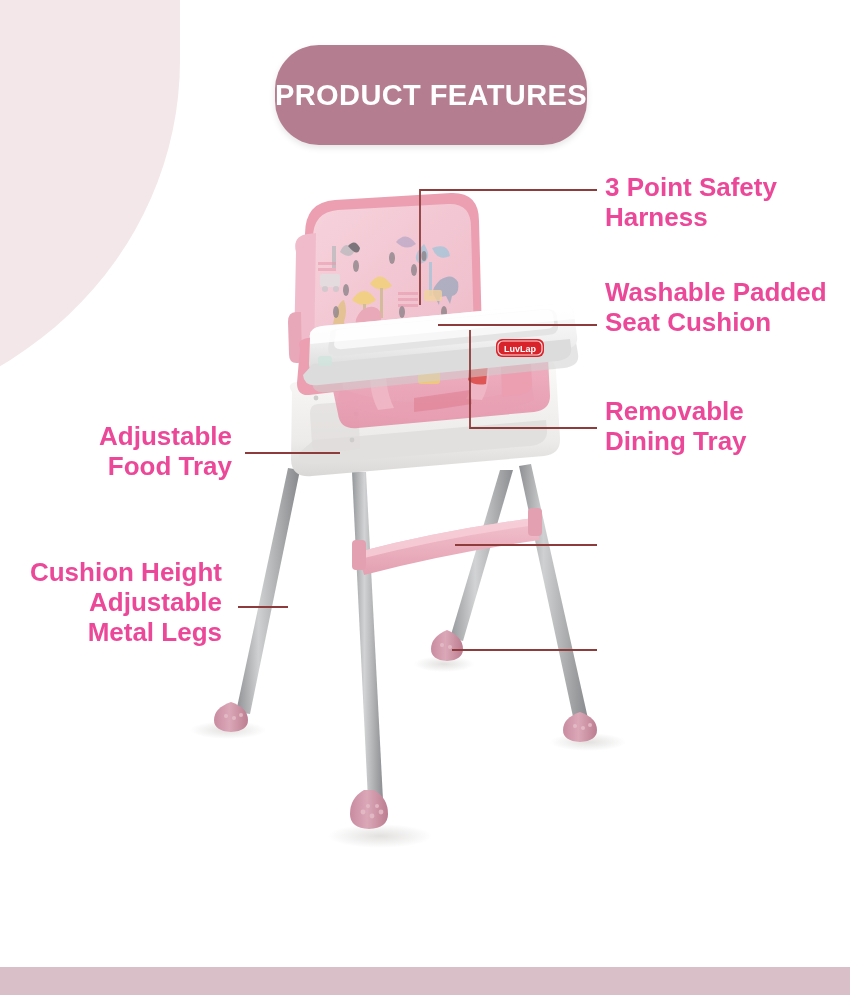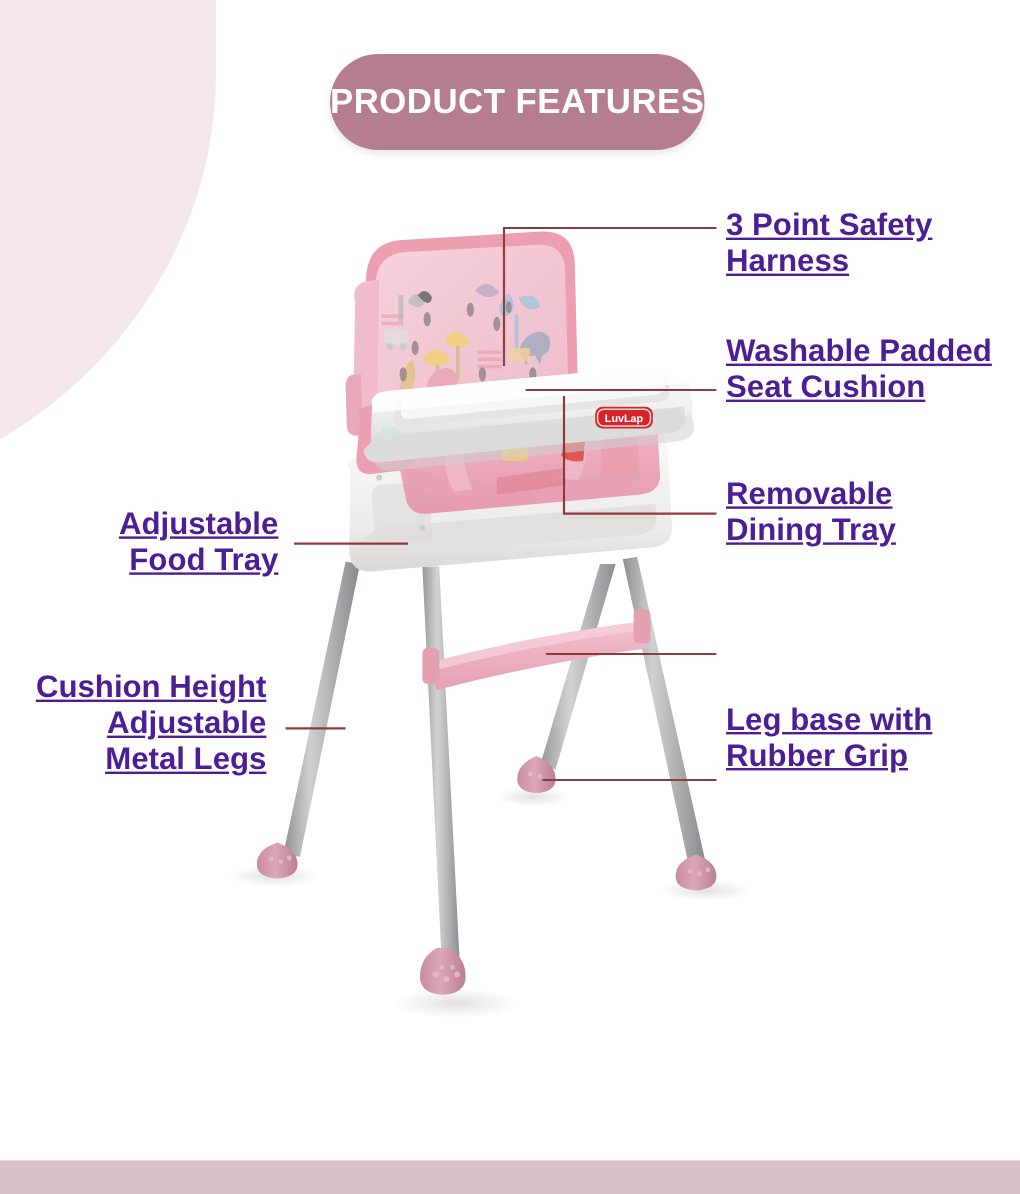--- a/index.html
+++ b/index.html
@@ -28,45 +28,44 @@
     position: absolute;
     left: 0; bottom: 0;
     width: 850px; height: 28px;
     background: #d9c0c8;
   }
 
   
   .header-pill {
     position: absolute;
     left: 275px; top: 45px;
-    width: 312px; height: 80px;
+    width: 312px; height: 100px;
     background: #b57d90;
     border-radius: 44px;
     display: flex;
     align-items: center;
     justify-content: center;
     box-shadow: 0 3px 6px rgba(0,0,0,0.10);
   }
   .header-pill .title {
     color: #ffffff;
     font-size: 29px;
     font-weight: bold;
     letter-spacing: 0.4px;
     white-space: nowrap;
   }
 
   
   .label {
     position: absolute;
-    color: #4c1d95;
+    color: #ec4899;
     font-size: 26px;
     font-weight: bold;
     line-height: 1.16;
     white-space: pre-line;
-    text-decoration: underline;
   }
   .label.left { text-align: right; }
   .label.right { text-align: left; }
 
   
   #leaders { position: absolute; left: 0; top: 0; width: 850px; height: 995px; }
 
   
   #chair { position: absolute; left: 0; top: 0; width: 850px; height: 995px; }
 </style>
@@ -313,22 +312,20 @@
   <div class="label right" style="left:605px; top:172px; width:240px;">3 Point Safety
 Harness</div>
 
   <div class="label right" style="left:605px; top:396px; width:240px;">Removable
 Dining Tray</div>
 
   <div class="label right" style="left:605px; top:277px; width:245px;">Washable Padded
 Seat Cushion</div>
 
 
-  <div class="label right" style="left:605px; top:584px; width:240px;">Leg base with
-Rubber Grip</div>
 
   <div class="label left" style="left:20px; top:421px; width:212px;">Adjustable
 Food Tray</div>
 
   <div class="label left" style="left:10px; top:557px; width:212px;">Cushion Height
 Adjustable
 Metal Legs</div>
 
   <div class="bottom-band"></div>
 

